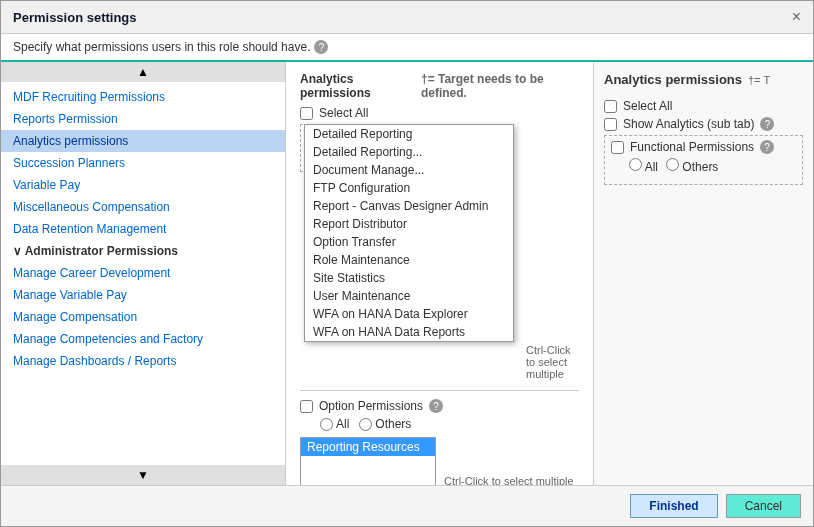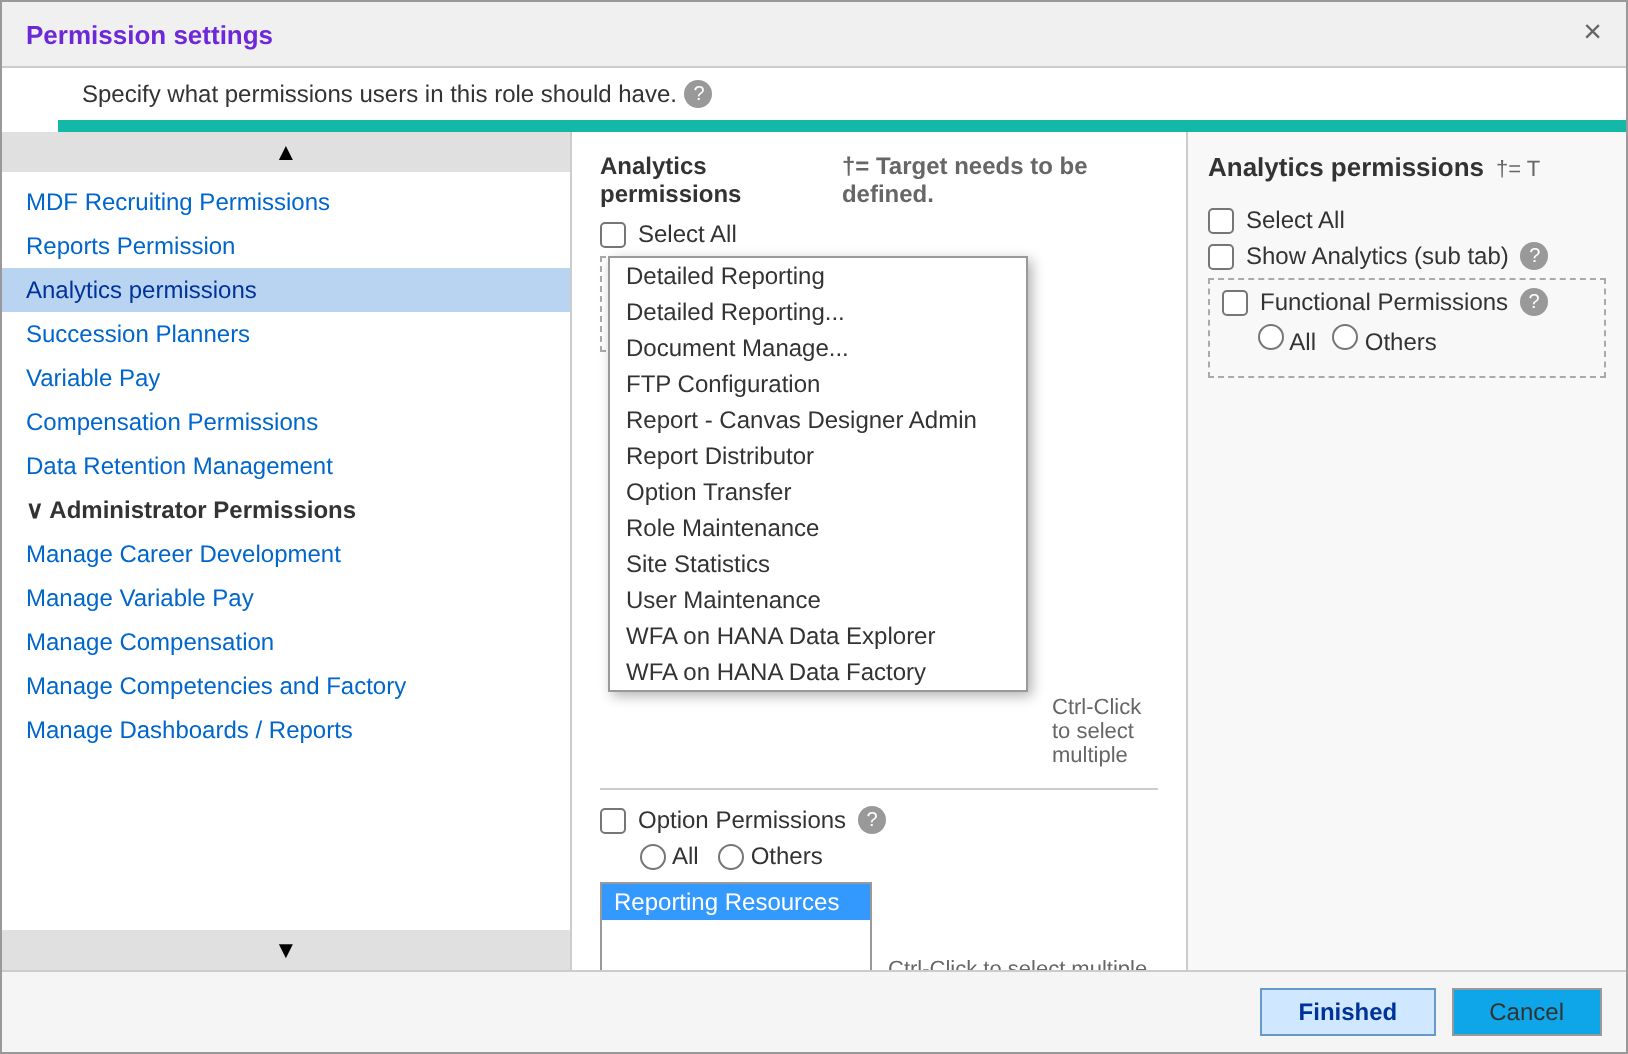--- a/index.html
+++ b/index.html
@@ -25,43 +25,42 @@
       background: #f0f0f0;
       border-bottom: 1px solid #ccc;
       padding: 8px 12px;
       display: flex;
       justify-content: space-between;
       align-items: center;
     }
     .dialog-title {
       font-size: 13px;
       font-weight: bold;
-      color: #6d28d9;
+      color: #0f172a;
     }
     .dialog-close {
       cursor: pointer;
       color: #666;
       font-size: 16px;
       line-height: 1;
     }
     .dialog-body {
       display: flex;
       flex-direction: column;
       flex: 1;
       overflow: hidden;
     }
     .dialog-intro {
       padding: 6px 12px;
       font-size: 12px;
       color: #333;
-      border-bottom: 6px solid #14b8a6;
+      border-bottom: 2px solid #14b8a6;
       display: flex;
       align-items: flex-start;
       gap: 4px;
-      margin-left: 28px;
     }
     .help-icon {
       width: 14px;
       height: 14px;
       background: #999;
       border-radius: 50%;
       color: #fff;
       font-size: 10px;
       display: inline-flex;
       align-items: center;
@@ -243,21 +242,21 @@
       display: flex;
       justify-content: flex-end;
       gap: 8px;
       background: #f5f5f5;
     }
     .btn {
       padding: 4px 18px;
       font-size: 12px;
       cursor: pointer;
       border: 1px solid #999;
-      background: #0ea5e9;
+      background: #5eead4;
       color: #333;
     }
     .btn-primary {
       background: #d0e8ff;
       border-color: #6699cc;
       color: #003399;
       font-weight: bold;
     }
     .section-divider {
       border-top: 1px solid #ccc;
@@ -285,21 +284,21 @@
 
       <div class="sidebar">
         <div class="sidebar-scroll-up">▲</div>
         <div class="sidebar-items">
 
         <div class="sidebar-item">MDF Recruiting Permissions</div>
             <div class="sidebar-item">Reports Permission</div>
             <div class="sidebar-item active">Analytics permissions</div>
             <div class="sidebar-item">Succession Planners</div>
             <div class="sidebar-item">Variable Pay</div>
-            <div class="sidebar-item">Compensation Permissions</div>
+            <div class="sidebar-item">Miscellaneous Compensation</div>
             <div class="sidebar-item">Data Retention Management</div>
             <div class="sidebar-section-header">∨ Administrator Permissions</div>
             <div class="sidebar-item">Manage Career Development</div>
             <div class="sidebar-item">Manage Variable Pay</div>
             <div class="sidebar-item">Manage Compensation</div>
             <div class="sidebar-item">Manage Competencies and Factory</div>
             <div class="sidebar-item">Manage Dashboards / Reports</div>
           </div>
         <div class="sidebar-scroll-down">▼</div>
       </div>
@@ -341,21 +340,21 @@
               <div class="dropdown-item">Detailed Reporting...</div>
               <div class="dropdown-item">Document Manage...</div>
               <div class="dropdown-item">FTP Configuration</div>
               <div class="dropdown-item">Report - Canvas Designer Admin</div>
               <div class="dropdown-item">Report Distributor</div>
               <div class="dropdown-item">Option Transfer</div>
               <div class="dropdown-item">Role Maintenance</div>
               <div class="dropdown-item">Site Statistics</div>
               <div class="dropdown-item">User Maintenance</div>
               <div class="dropdown-item">WFA on HANA Data Explorer</div>
-              <div class="dropdown-item">WFA on HANA Data Factory</div>
+              <div class="dropdown-item">WFA on HANA Data Reports</div>
             </div>
         </div>
 
         
         
 
         
         <div style="font-size:11px; color:#666; margin-top: 168px; margin-left: 226px;">
           <span>Ctrl-Click to select multiple</span>
         </div>

